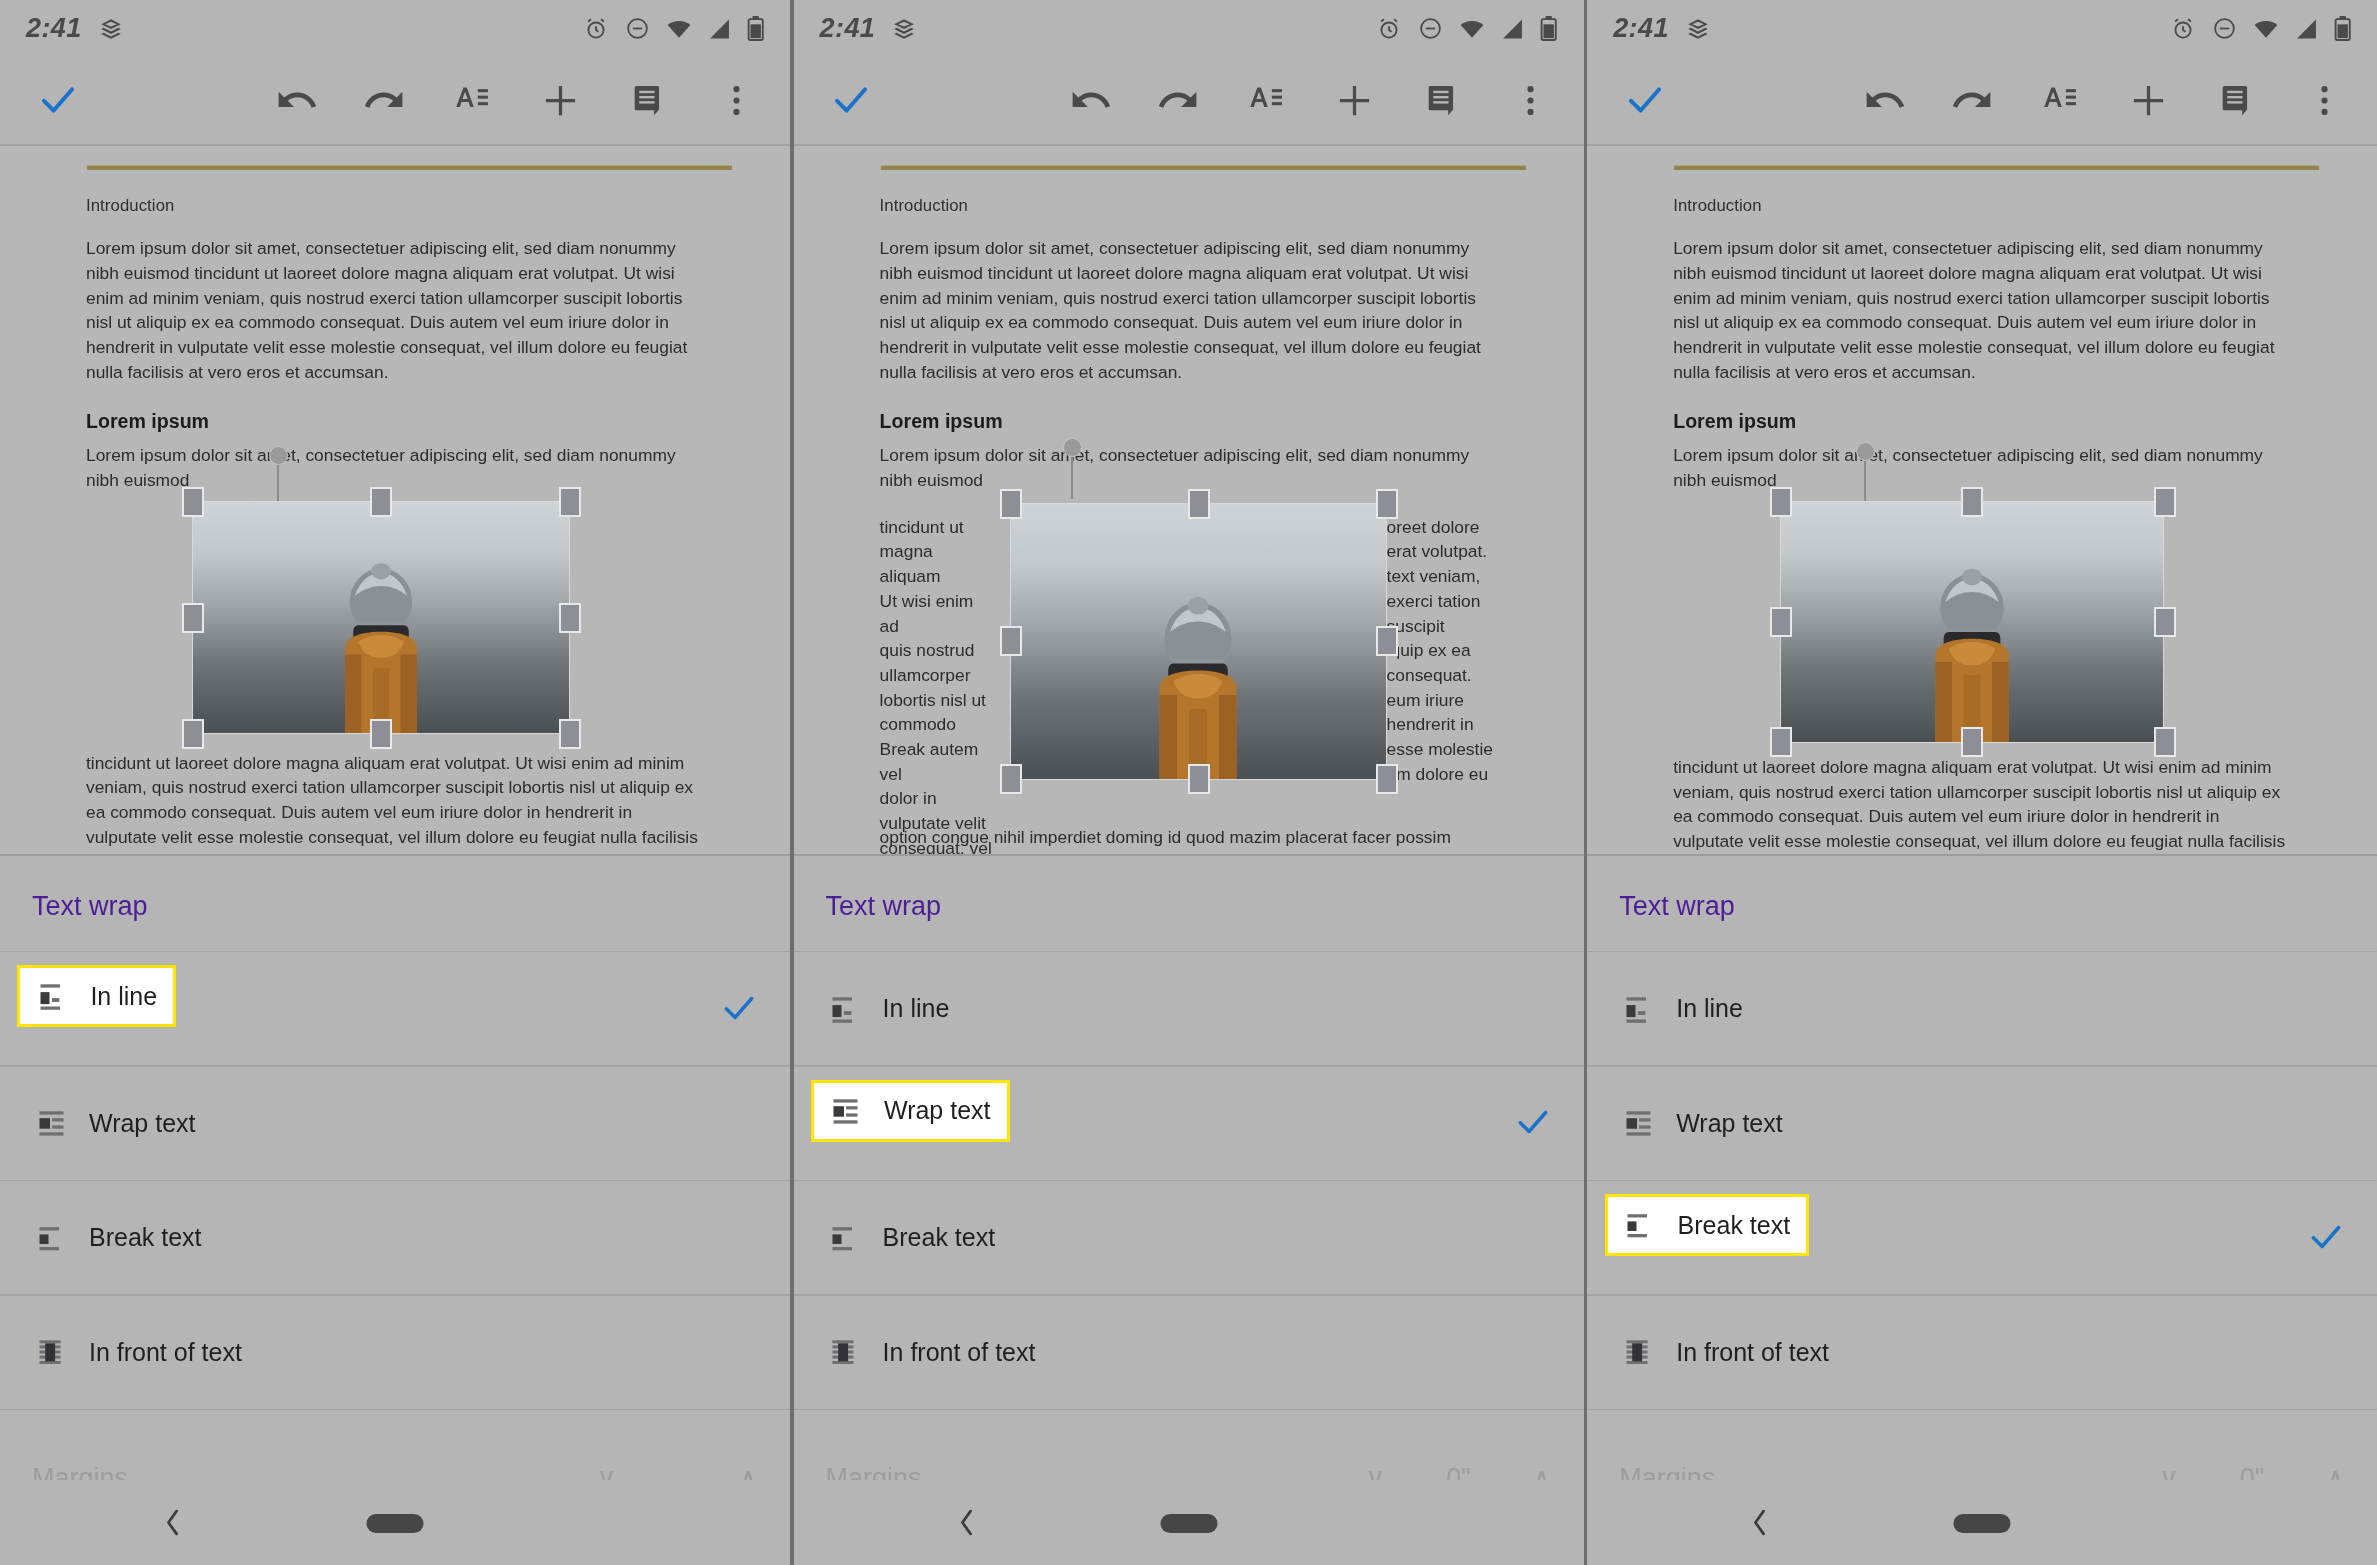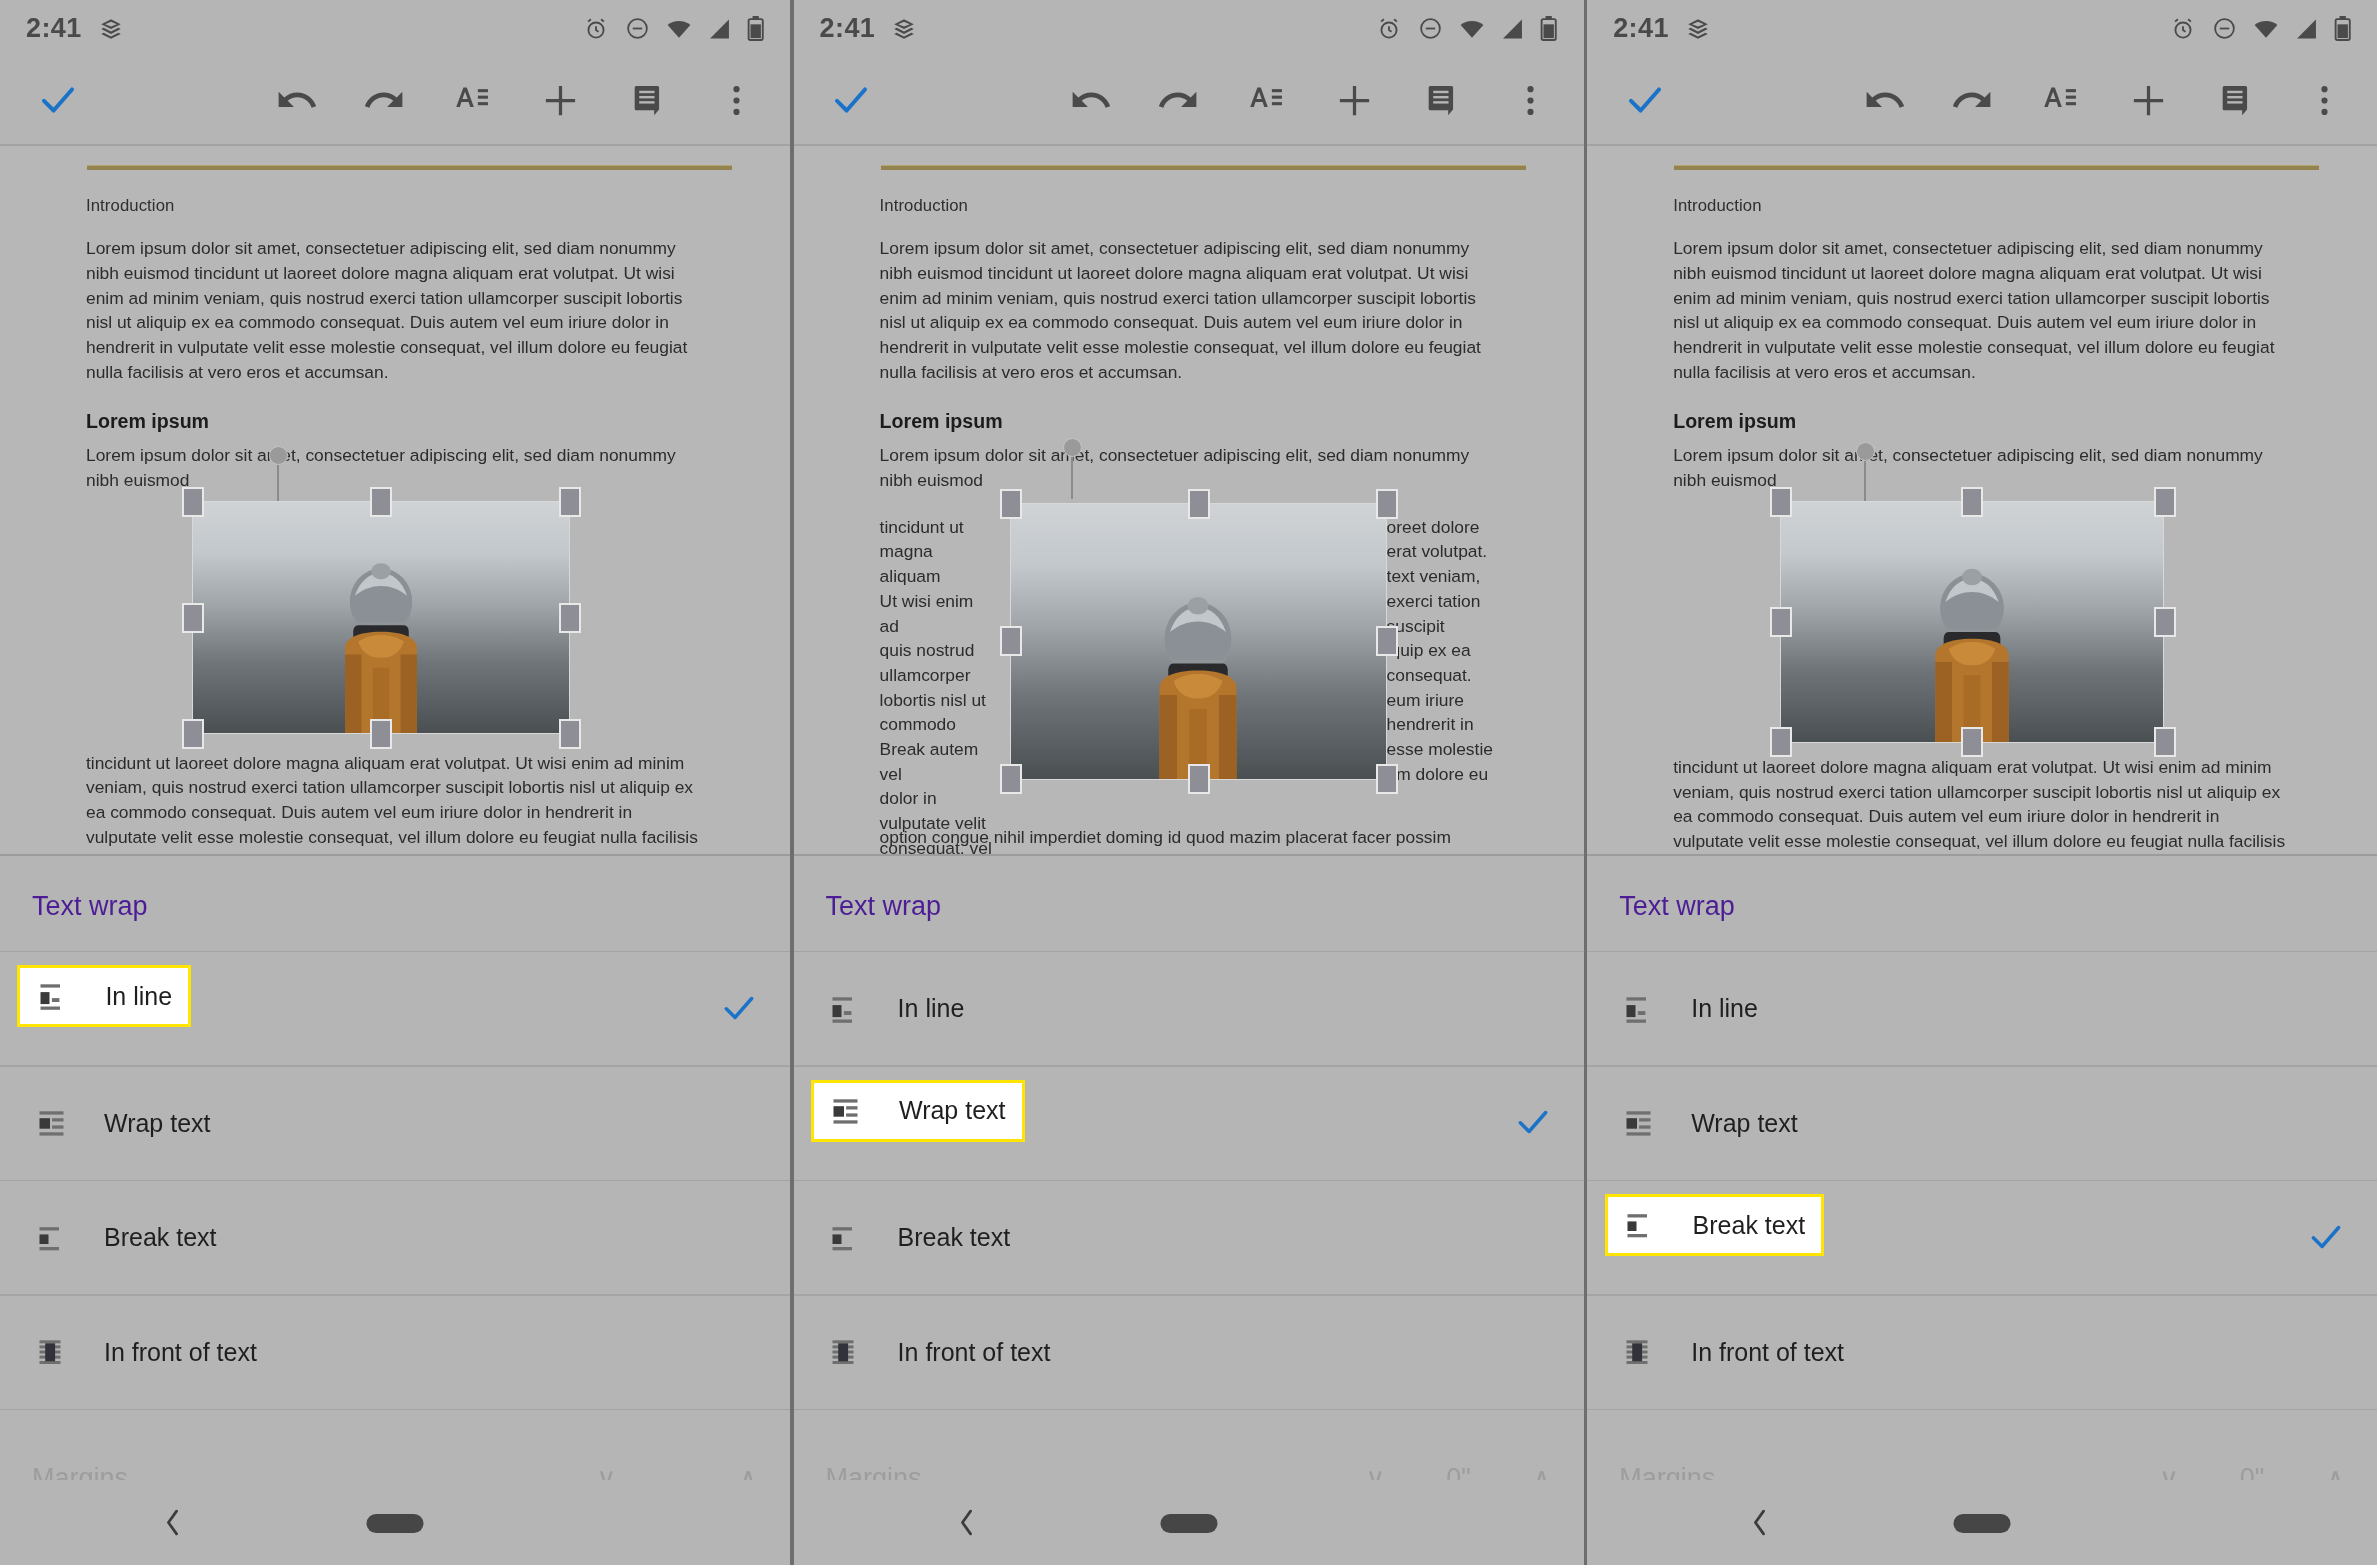--- a/index.html
+++ b/index.html
@@ -16,21 +16,21 @@
     background: #b5b5b5;
     overflow: hidden;
     flex: 0 0 auto;
   }
   .gap { width: 3.6px; height: 1566px; background: #6e6e6e; flex: 0 0 auto; }
 
   
   .statusbar {
     position: absolute; top:0; left:0; right:0; height:57px;
     background:#b5b5b5;
-    display:flex; align-items:center; padding:0 26px;
+    display:flex; align-items:center; padding:0 26px;font-style:italic;
   }
   .clock { font-size:27px; font-weight:700; color:#4a4a4a; letter-spacing:0.4px; }
   .sb-left { display:flex; align-items:center; gap:16px; }
   .sb-right { margin-left:auto; display:flex; align-items:center; gap:16px; }
   .sb-icon { display:block; }
 
   
   .toolbar {
     position:absolute; top:57px; left:0; right:0; height:87px;
     background:#b5b5b5;
@@ -100,21 +100,21 @@
     position:relative; height:113px; display:flex; align-items:center;
     padding:0 32px;
   }
   .row-hl-box {
     position:absolute; left:17.4px; top:13px;
     background:#ffffff; border:3.6px solid #ffe500;
     display:flex; align-items:center; padding:10px 16px 10px 13px;
     z-index:2;
   }
   .row-icon { width:41px; flex:0 0 41px; display:flex; align-items:center; justify-content:center; }
-  .row-label { font-size:25px; color:#1f1f1f; margin-left:31px; white-space:nowrap; }
+  .row-label { font-size:25px; color:#1f1f1f; margin-left:16px; white-space:nowrap; }
   .row-check { margin-left:auto; }
   .row-inner { display:flex; align-items:center; width:100%; }
 
   .margins-row {
     position:relative; height:78px; display:flex; align-items:flex-end;
     padding:0 32px; overflow:hidden;
   }
   .margins-label { font-size:27px; color:#9d9d9d; line-height:0.72; }
   .margins-ctrl { margin-left:auto; display:flex; align-items:flex-end; gap:0; }
   .chev { font-size:27px; color:#9d9d9d; line-height:0.72; }

